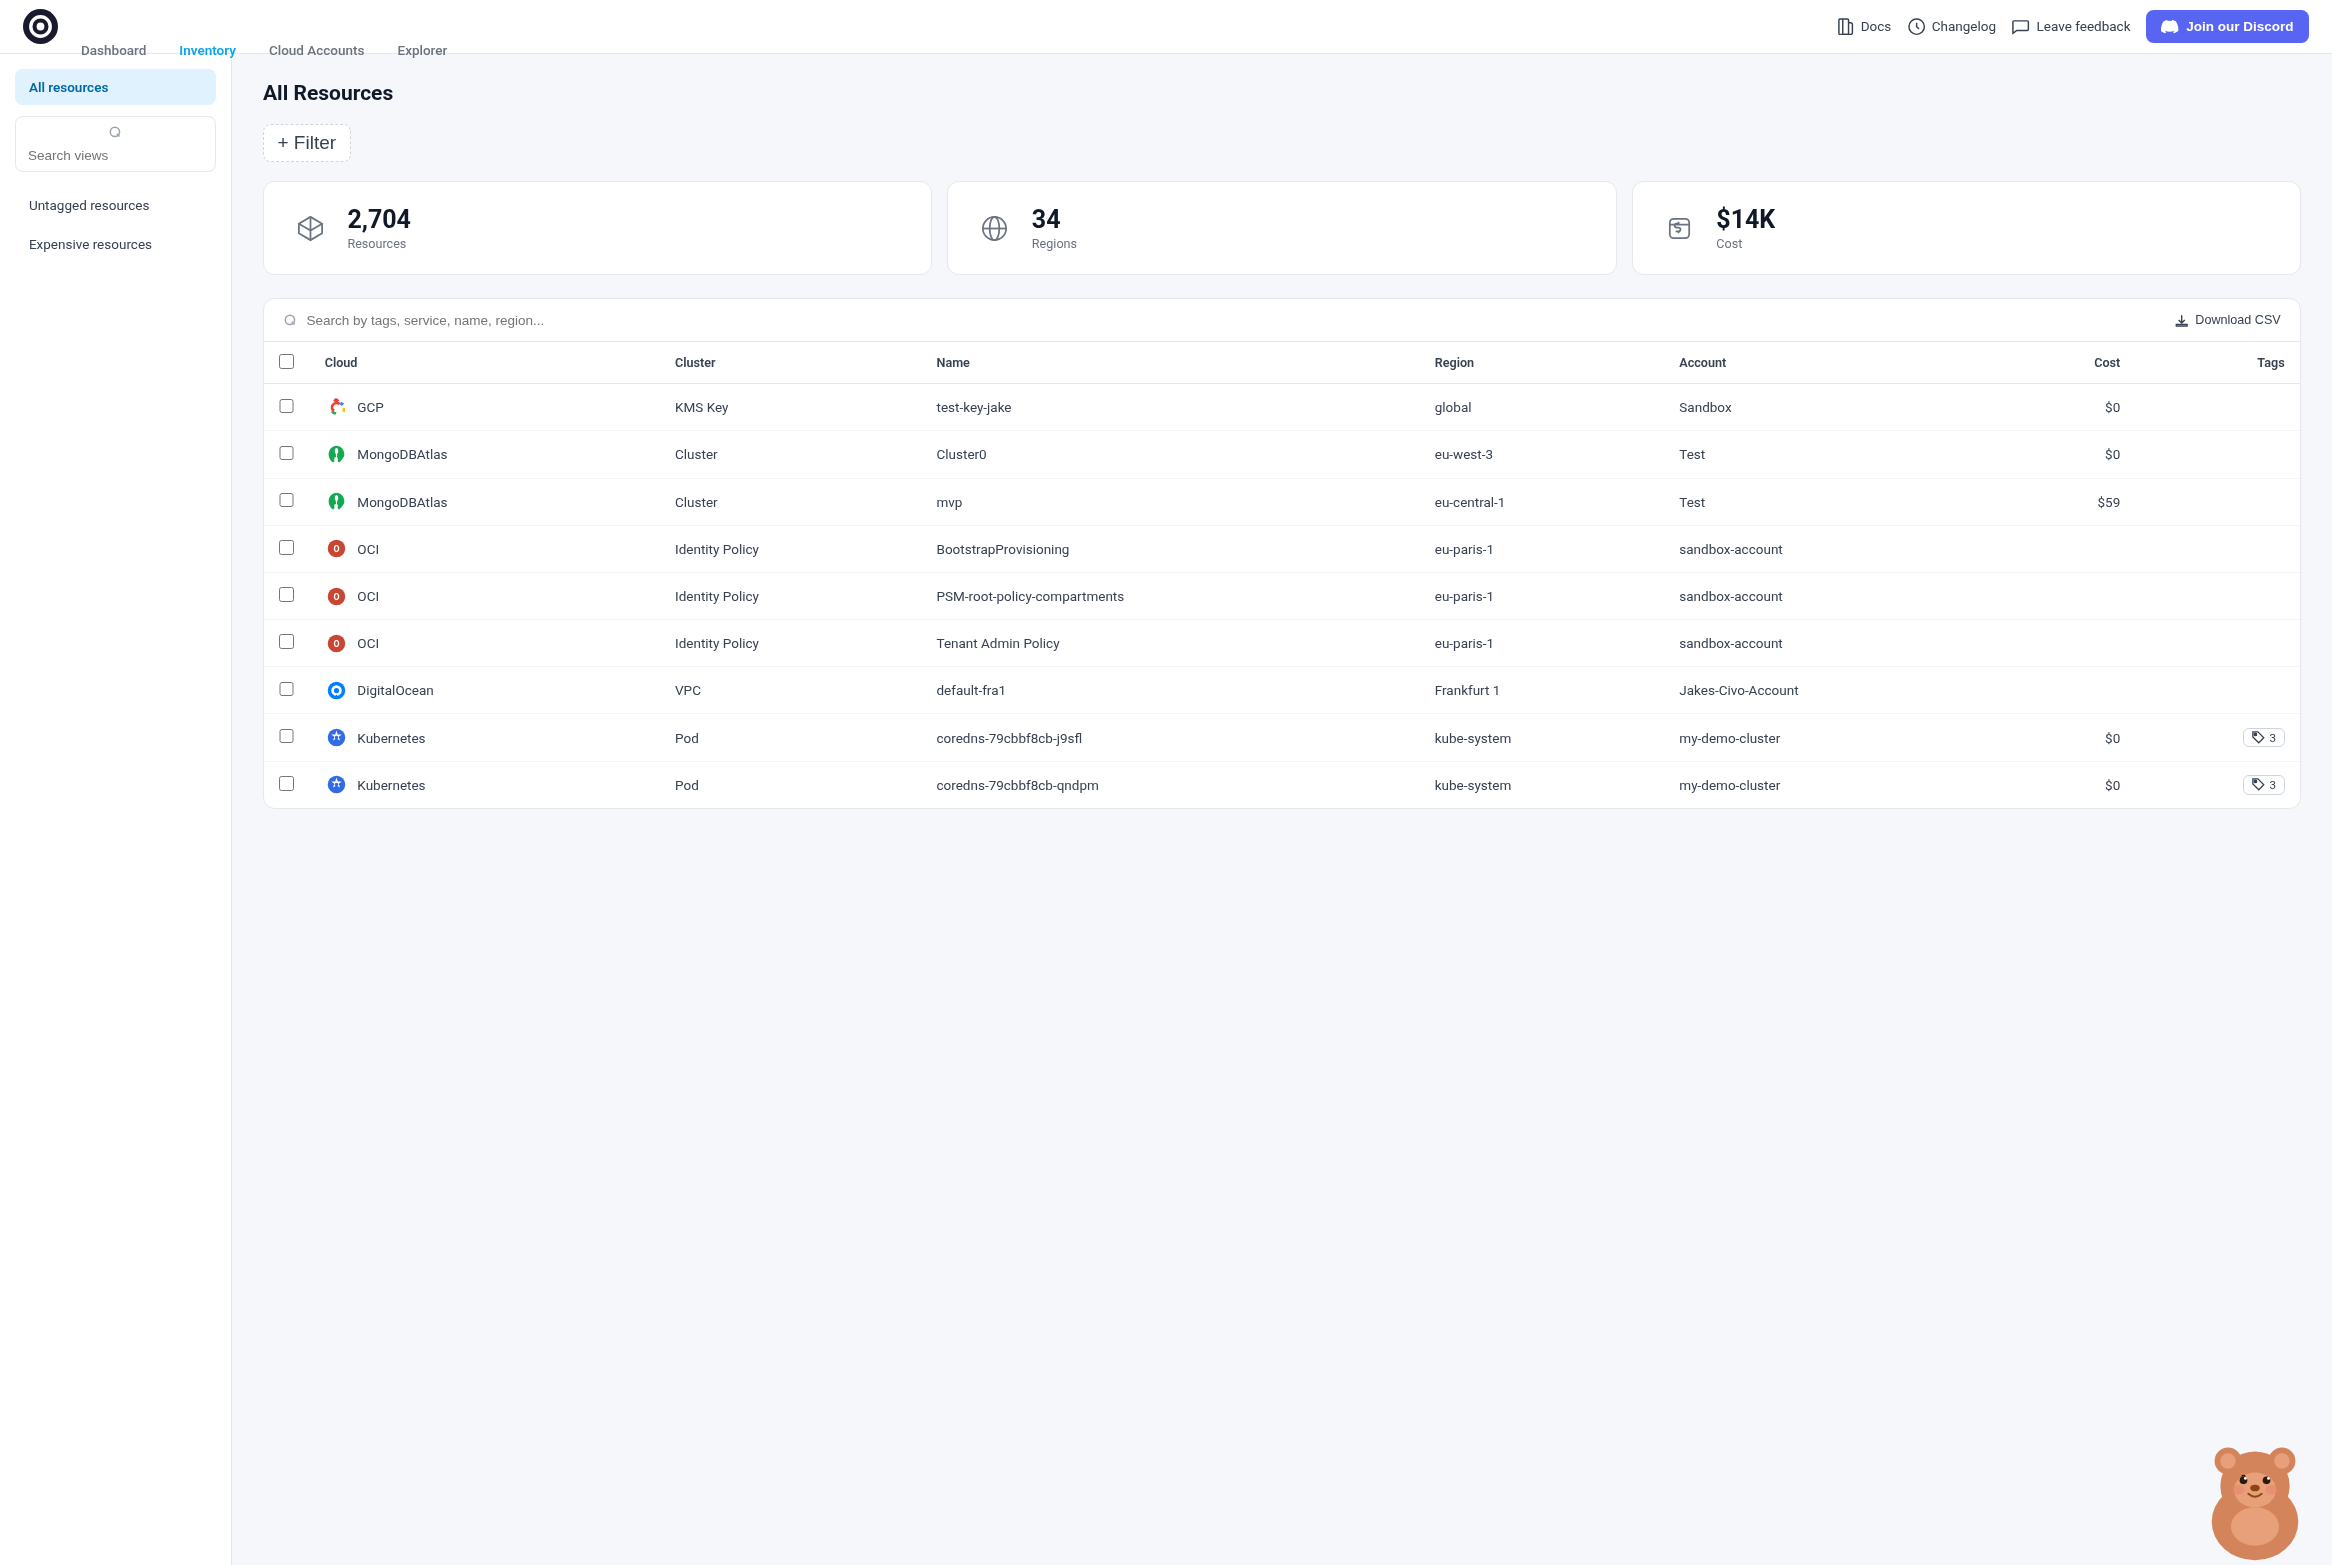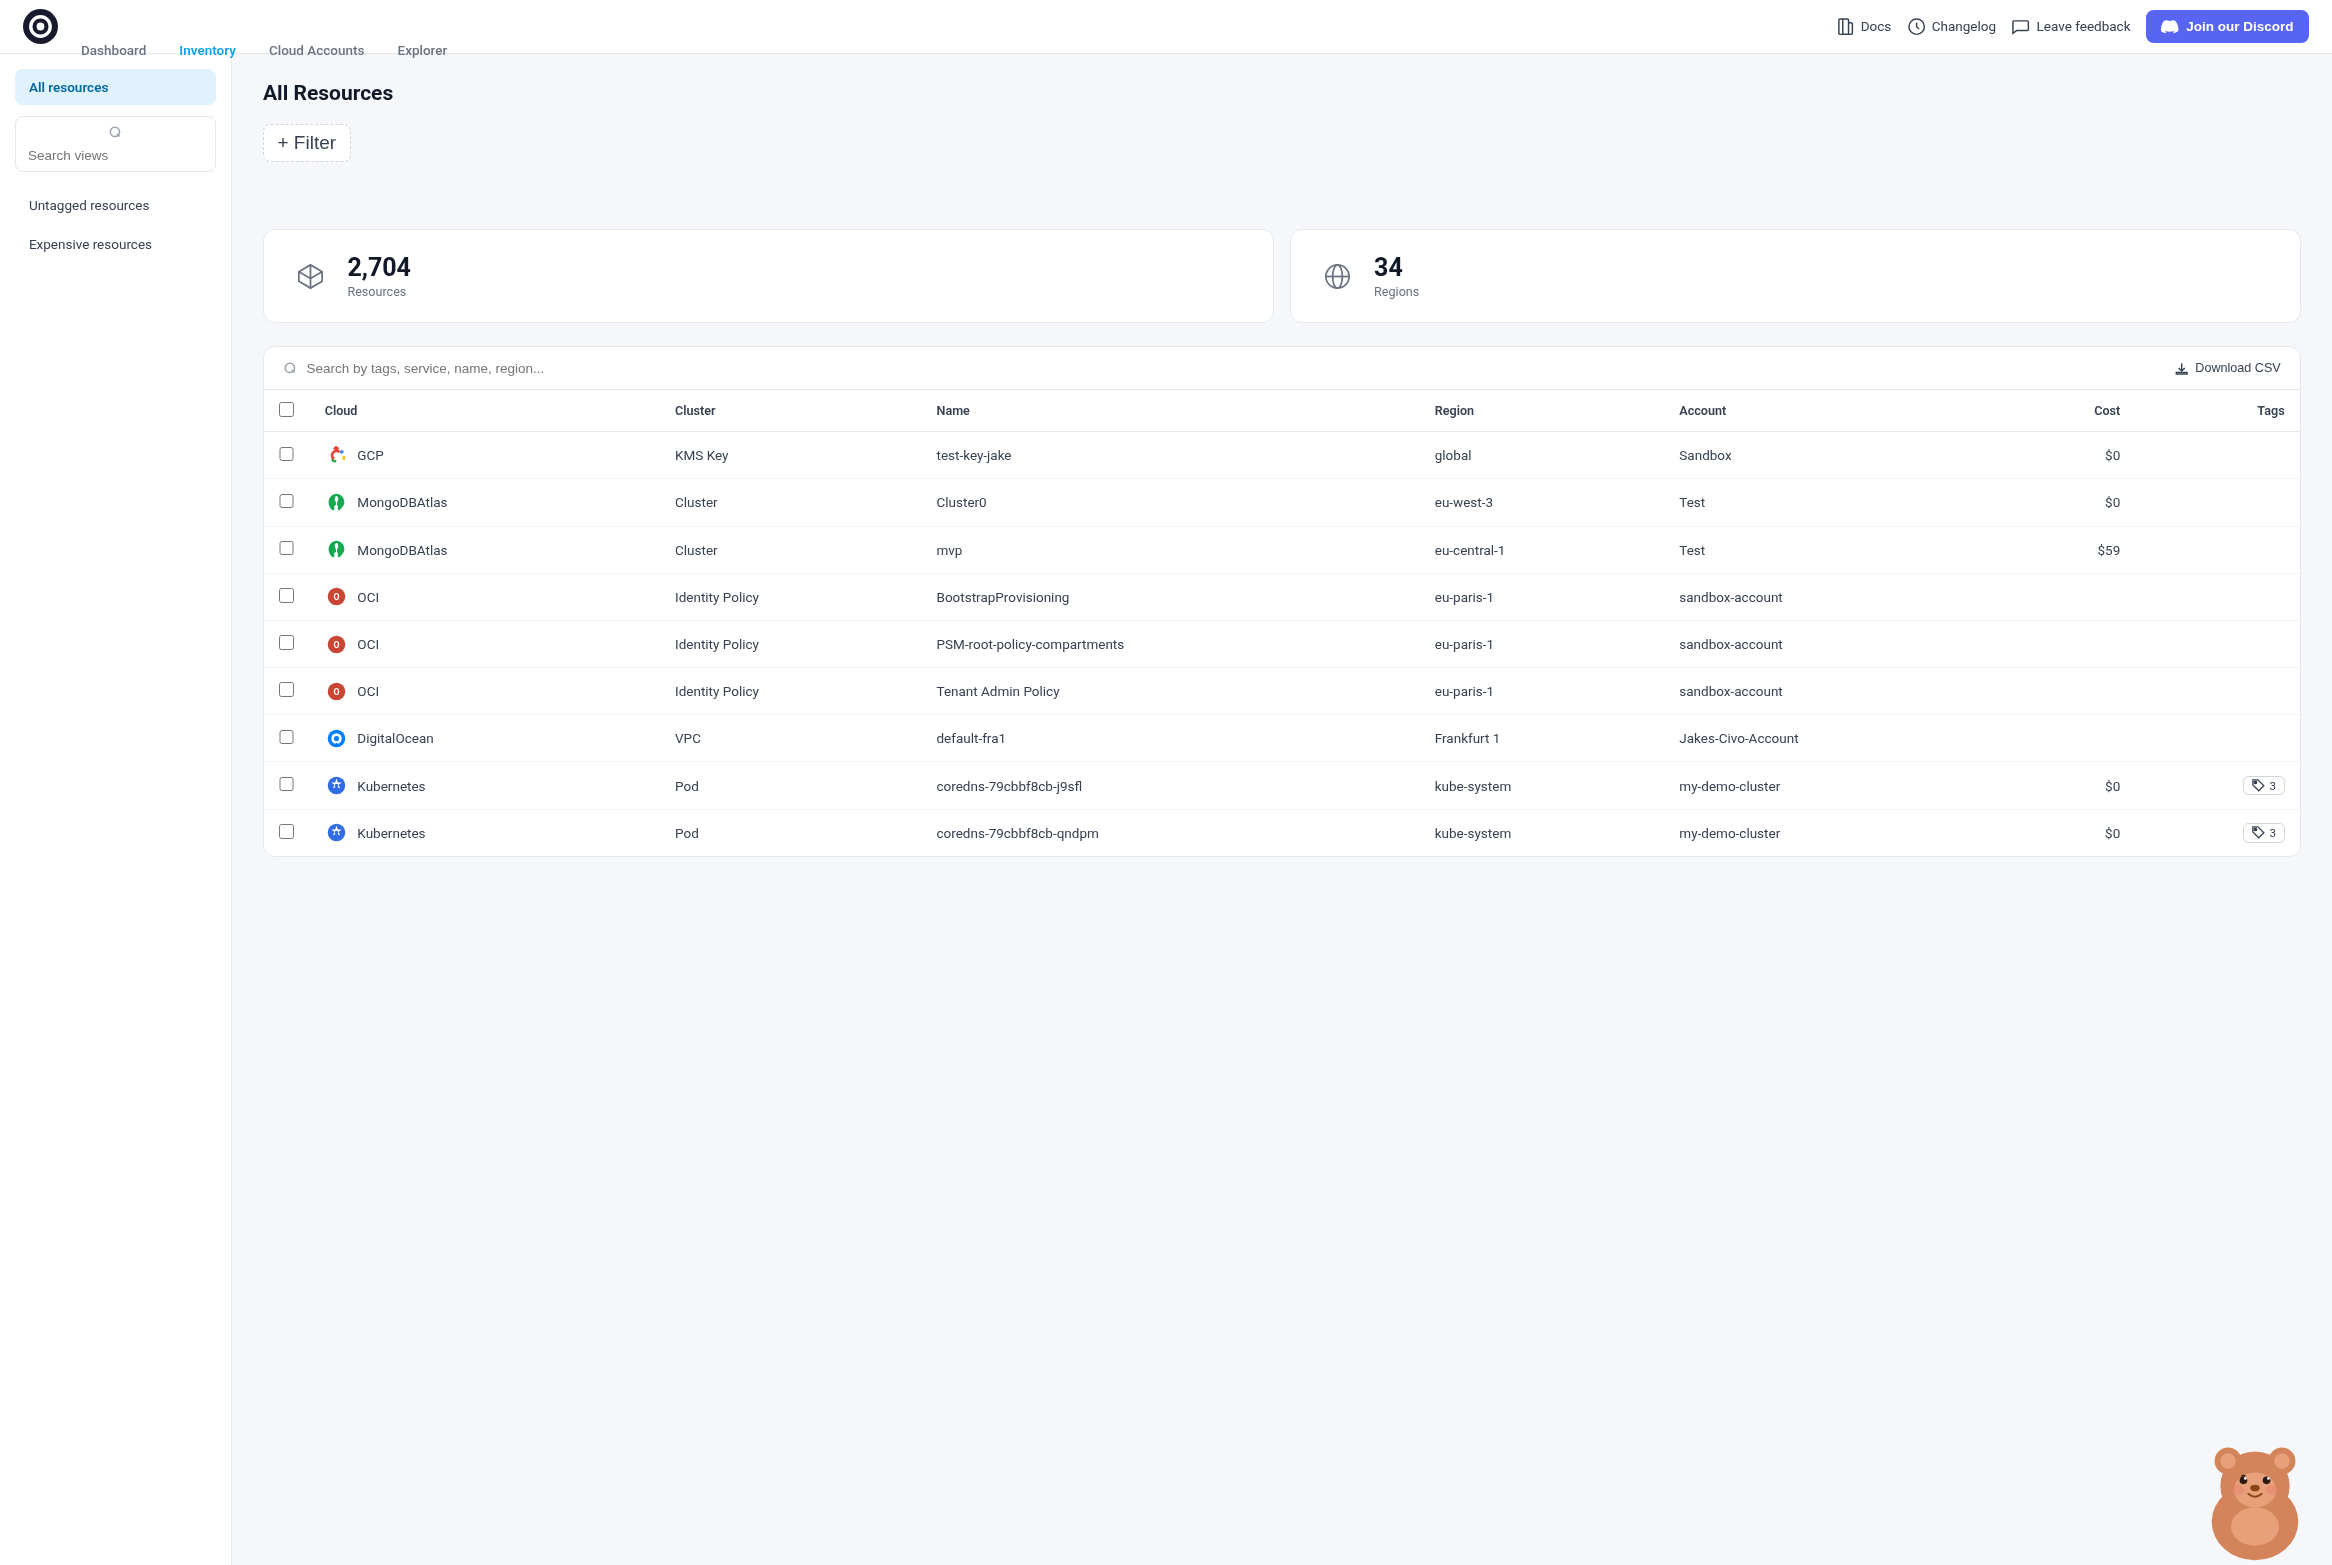--- a/index.html
+++ b/index.html
@@ -48,21 +48,21 @@
     .filter-bar { margin-bottom: 19.3px; }
     .filter-btn {
       display: inline-flex; align-items: center; gap: 5.8px; border: 1px dashed #d1d5db;
       border-radius: 7.7px; padding: 6.8px 13.5px; background: #fff; color: #374151; font-size: 19px; cursor: pointer;
     }
 
     
     .stats-row { display: flex; gap: 15.4px; margin-bottom: 23px; }
     .stat-card {
       flex: 1; background: #fff; border: 1px solid #e5e7eb; border-radius: 11.6px;
-      padding: 23px 27px; display: flex; align-items: center; gap: 17.4px; margin-top: 48px;
+      padding: 23px 27px; display: flex; align-items: center; gap: 17.4px;
     }
     .stat-icon { width: 39px; height: 39px; display: flex; align-items: center; justify-content: center; font-size: 21px; color: #6b7280; }
     .stat-value { font-size: 25px; font-weight: 700; color: #111827; }
     .stat-label { font-size: 12.6px; color: #6b7280; margin-top: 1.9px; }
 
     
     .table-section { background: #fff; border: 1px solid #e5e7eb; border-radius: 11.6px; overflow: hidden; }
     .table-toolbar { display: flex; align-items: center; padding: 13.5px 19.3px; border-bottom: 1px solid #e5e7eb; gap: 11.6px; }
     .table-search {
       display: flex; align-items: center; gap: 7.7px; flex: 1; color: #9ca3af; font-size: 13.5px;
@@ -199,20 +199,33 @@
             <ellipse cx="16" cy="16" rx="5" ry="12"></ellipse>
             <path d="M4 16h24"></path>
           </svg>
         </div>
         <div>
           <div class="stat-value">34</div>
           <div class="stat-label">Regions</div>
         </div>
       </div>
 
+      <div class="stat-card">
+        <div class="stat-icon">
+          <svg width="31" height="31" viewBox="0 0 32 32" fill="none" stroke="#6b7280" stroke-width="1.8">
+            <path d="M6 10a4 4 0 014-4h12a4 4 0 014 4v2H6v-2z"></path>
+            <path d="M6 12v10a4 4 0 004 4h12a4 4 0 004-4V12"></path>
+            <path d="M12 19h3m0 0a2 2 0 100-4h-2a2 2 0 110-4h3m-1-2v2m0 8v2"></path>
+          </svg>
+        </div>
+        <div>
+          <div class="stat-value">$14K</div>
+          <div class="stat-label">Cost</div>
+        </div>
+      </div>
     </div>
 
     <div class="table-section">
 
       <div class="table-toolbar">
         <div class="table-search">
           <svg width="15.4" height="15.4" viewBox="0 0 20 20" fill="none" stroke="#9ca3af" stroke-width="2">
               <circle cx="9" cy="9" r="6"></circle>
               <path d="M15 15l-3.5-3.5"></path>
             </svg>

